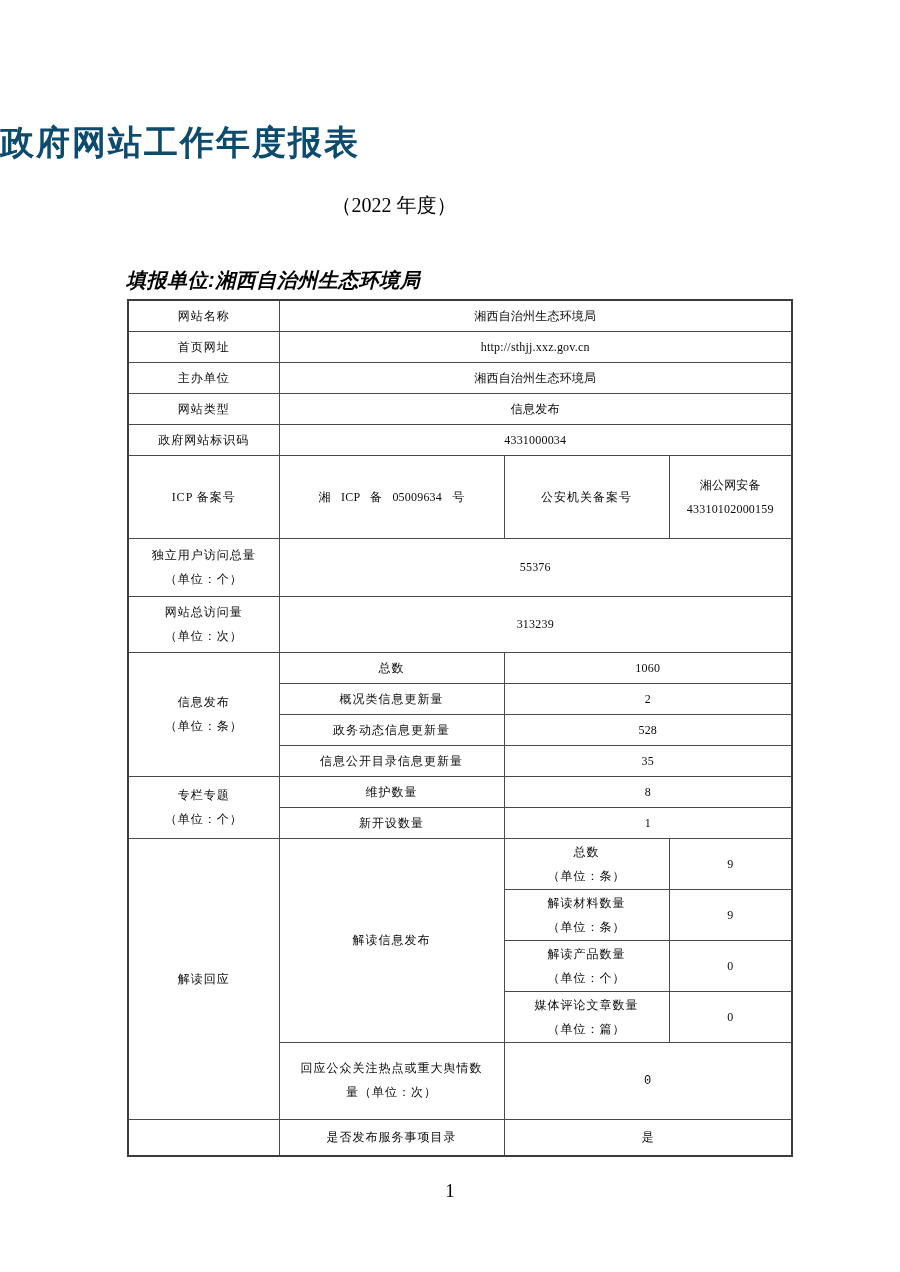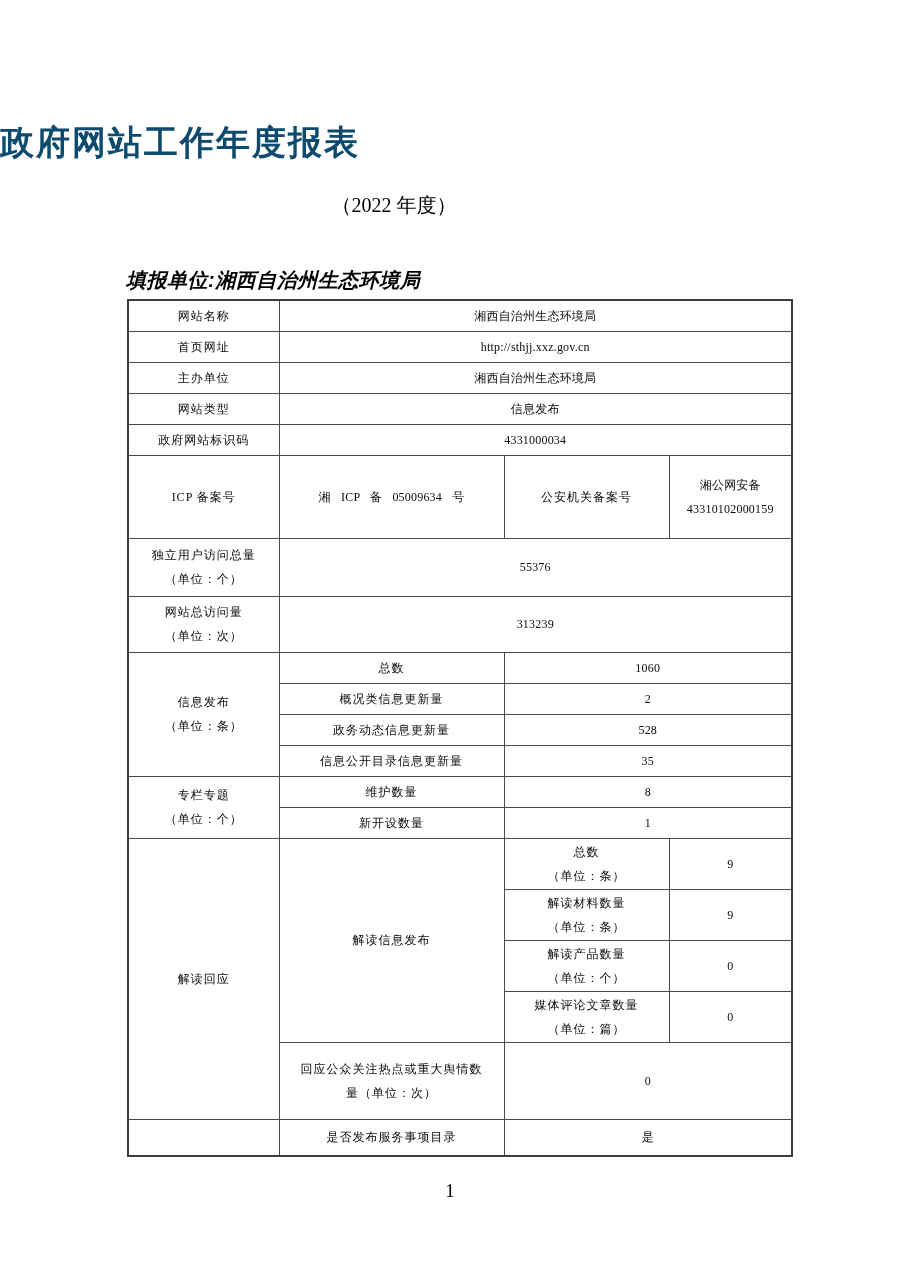--- a/index.html
+++ b/index.html
@@ -49,21 +49,21 @@
   }
   .report-table td.lbl { letter-spacing:1px; }
   .report-table td.val { letter-spacing:0.2px;margin-top:9px; }
   .report-table td.icp-val { word-spacing:7px; }
   .report-table td.police-val { word-break:break-all; }
   tr.r31 { height:31px; }
   tr.r83 { height:83px; }
   tr.r58 { height:58px; }
   tr.r56 { height:56px; }
   tr.r50 { height:50px; }
-  tr.r77 { height:77px; }
+  tr.r77 { height:77px;font-family:Liberation Mono, monospace; }
   tr.r37 { height:37px; }
   .page-number {
     position:absolute; top:1180px; left:0; width:900px;
     text-align:center; font-size:19px; color:#000;
   }
 </style>
 </head>
 <body>
 
 <div class="doc-title">政府网站工作年度报表</div>

